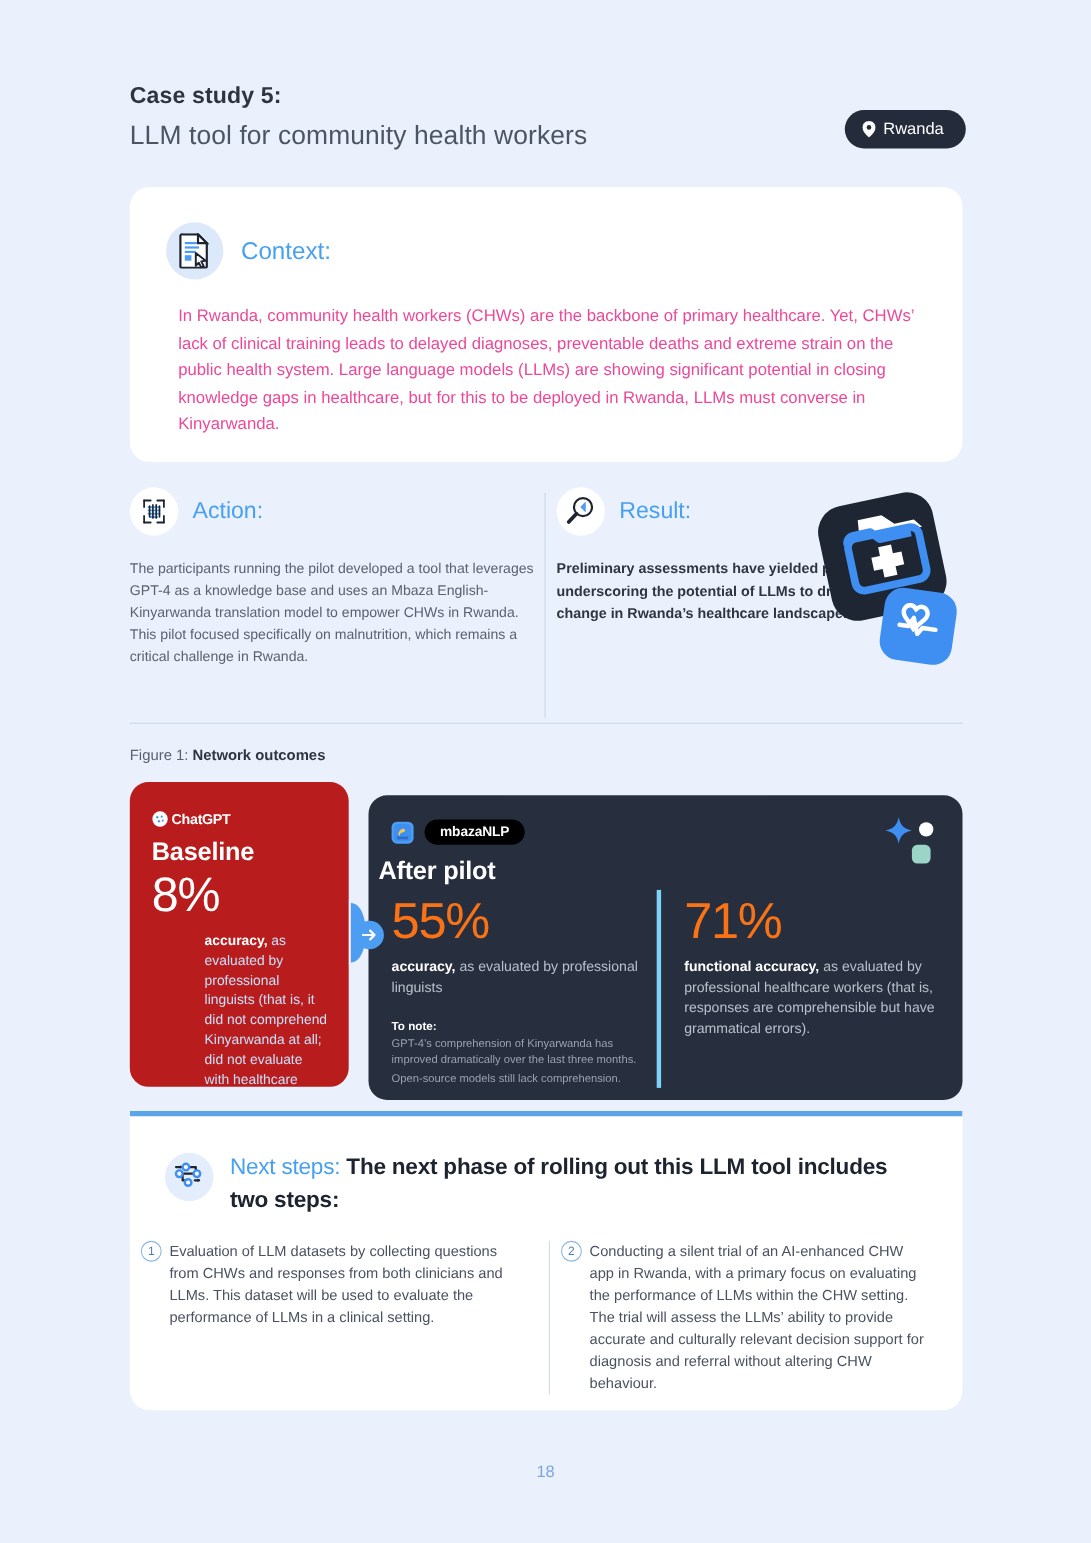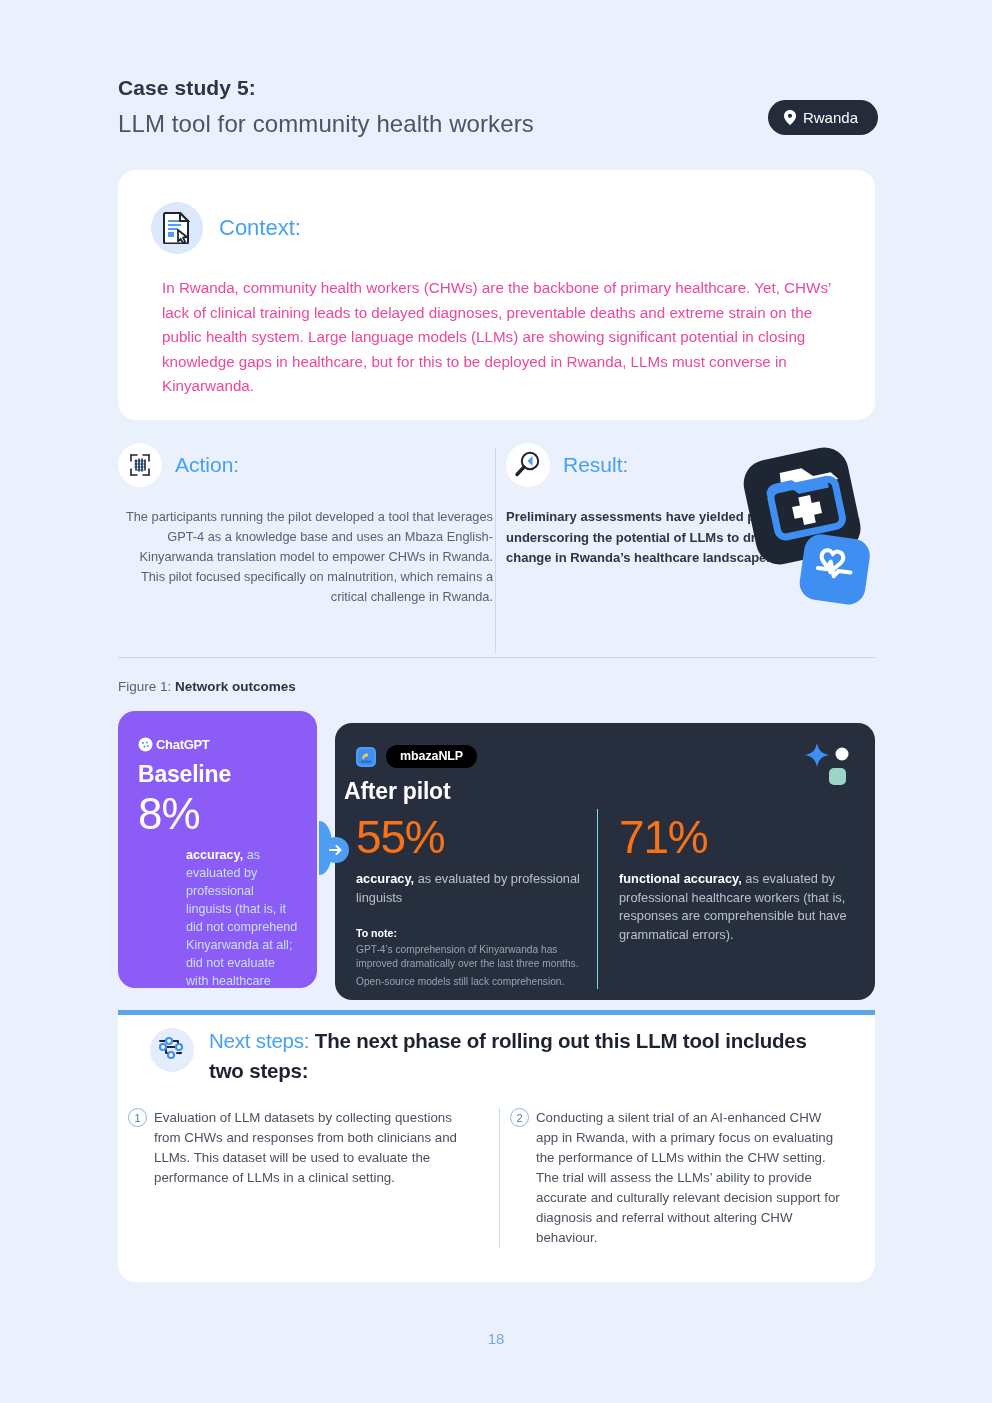--- a/index.html
+++ b/index.html
@@ -48,21 +48,21 @@
   .ic-pale { background: #e3edfc; }
   .section-title { font-size: 22px; color: #48a0f0; font-weight: 400; }
   .ctx-body {
     padding: 22px 36px 0 44px;
     font-size: 15.2px; line-height: 24.5px; color: #ec4899;
   }
 
   
   .ar-wrap { position: absolute; left: 118px; top: 443px; width: 757px; height: 212px; }
   .ar-col { position: absolute; top: 0; }
-  .ar-left { left: 0; width: 375px; text-align: right; }
+  .ar-left { left: 0; width: 375px; }
   .ar-right { left: 388px; width: 369px; }
   .ar-head { display: flex; align-items: center; gap: 13px; }
   .ar-head .icon-circle { width: 44px; height: 44px; }
   .ar-title { font-size: 21px; color: #48a0f0; font-weight: 400; }
   .ar-body { margin-top: 20px; font-size: 12.8px; line-height: 20px; color: #5a6170; }
   .ar-body.bold { font-weight: bold; color: #2e3440; font-size: 13px; line-height: 20.5px; }
   .ar-divider {
     position: absolute; left: 495px; top: 448px; width: 1px; height: 205px;
     background: #c5d8ee;
   }
@@ -78,21 +78,21 @@
   .fig-caption {
     position: absolute; left: 118px; top: 679px;
     font-size: 13.5px; color: #5a6170;
   }
   .fig-caption b { color: #2e3440; }
 
   .cards { position: absolute; left: 118px; top: 711px; width: 757px; height: 277px; }
 
   .card-blue {
     position: absolute; left: 0; top: 0; width: 199px; height: 277px;
-    background: #8b5cf6; border-radius: 17px; overflow: hidden;
+    background: #b91c1c; border-radius: 17px; overflow: hidden;
   }
   .card-dark {
     position: absolute; left: 217px; top: 12px; width: 540px; height: 277px;
     background: #272f3e; border-radius: 17px; overflow: hidden;
   }
   .notch {
     position: absolute; left: 199px; top: 106px; width: 42px; height: 62px;
     z-index: 5;
   }
   .arrow-badge {
@@ -120,36 +120,36 @@
                 display:flex; align-items:center; justify-content:center; font-size: 12px;}
   .mbaza-pill {
     background: #000000; color: #ffffff; font-weight: bold; font-size: 12.5px;
     border-radius: 12px; padding: 4px 14px 5px; letter-spacing: -.1px;
   }
   .after-label { color:#ffffff; font-size: 23px; font-weight: bold; margin-top: 10px; padding-left:9px; letter-spacing: -.2px;}
 
   .dark-cols { display: flex; margin-top: 4px; }
   .dcol { position: relative; }
   .dcol-1 { width: 262px; padding-left: 21px; }
-  .dcol-2 { width: 258px; padding-left: 21px; border-left: 1px solid #7dd3fc; }
+  .dcol-2 { width: 258px; padding-left: 21px; border-left: 4px solid #7dd3fc; }
   .big-num { color: #f97316; font-size: 46px; line-height: 56px; font-weight: 400; letter-spacing: -1.2px; }
   .d-desc { font-size: 12.8px; line-height: 18.5px; color: #b9c0cc; margin-top: 5px; }
   .d-desc b { color: #ffffff; }
   .tonote-h { font-size: 10.6px; font-weight: bold; color: #ffffff; margin-top: 20px; }
   .tonote-p { font-size: 10.2px; line-height: 14px; color: #9aa2b1; margin-top: 4px; }
 
   .sparkles { position: absolute; right: 16px; top: 18px; width: 56px; height: 48px; }
 
   
   .next-card {
     position: absolute; left: 118px; top: 1010px; width: 757px; height: 272px;
     background: #ffffff; border-radius: 0 0 18px 18px;
     border-top: 5px solid #5ba4e8;
   }
-  .ns-head { display: flex; align-items: flex-start; gap: 15px; padding: 11px 36px 0 32px; justify-content: center; }
+  .ns-head { display: flex; align-items: flex-start; gap: 15px; padding: 31px 36px 0 32px; justify-content: center; }
   .ns-head .icon-circle { width: 44px; height: 44px; margin-top: 2px; }
   .ns-title { font-size: 20.5px; line-height: 30px; color: #1d2430; font-weight: bold; letter-spacing: -.2px;}
   .ns-title .accent { color: #48a0f0; font-weight: 400; }
   .ns-cols { display: flex; margin-top: 22px; }
   .ns-col { position: relative; font-size: 13.3px; line-height: 20px; color: #4a5160; }
   .ns-col-1 { width: 381px; padding-left: 36px; padding-right: 20px; }
   .ns-col-2 { width: 376px; padding-left: 36px; padding-right: 32px; border-left: 1px solid #cfdcea; }
   .num-badge {
     position: absolute; left: 10px; top: 0px;
     width: 19px; height: 19px; border-radius: 50%;

